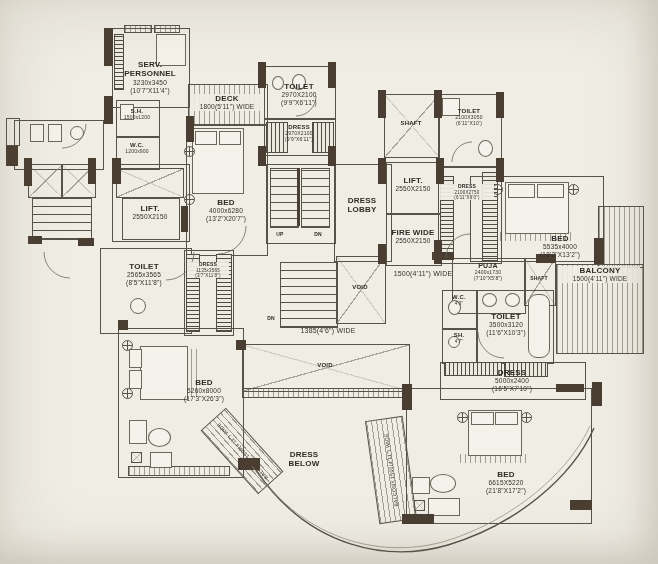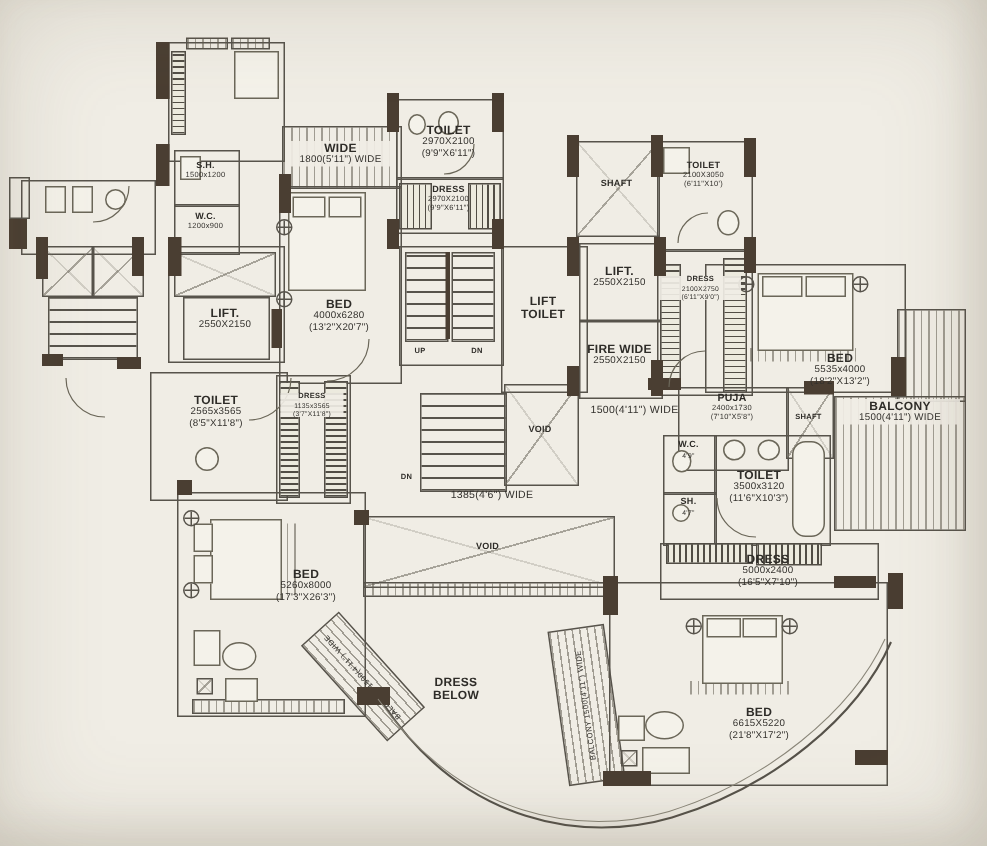--- a/index.html
+++ b/index.html
@@ -214,30 +214,35 @@
     <path d="M86 124 A24 24 0 0 1 62 148" fill="none" stroke="#6b6759" stroke-width=".8"></path>
     <path d="M246 226 A28 28 0 0 1 218 254" fill="none" stroke="#6b6759" stroke-width=".8"></path>
     <path d="M166 280 A28 28 0 0 0 194 252" fill="none" stroke="#6b6759" stroke-width=".8"></path>
     <path d="M452 162 A20 20 0 0 1 472 142" fill="none" stroke="#6b6759" stroke-width=".8"></path>
     <path d="M478 332 A26 26 0 0 0 504 358" fill="none" stroke="#6b6759" stroke-width=".8"></path>
     <path d="M316 96 A20 20 0 0 1 296 116" fill="none" stroke="#6b6759" stroke-width=".8"></path>
     <path d="M470 234 A24 24 0 0 0 446 258" fill="none" stroke="#6b6759" stroke-width=".8"></path>
     <path d="M44 252 A26 26 0 0 0 70 278" fill="none" stroke="#6b6759" stroke-width=".8"></path>
   </svg>
 
+  <div class="lbl" style="left:118px;top:60px;width:64px">
+    <div class="nm">SERV. PERSONNEL</div>
+    <div class="dim">3230x3450</div>
+    <div class="dim">(10'7"X11'4")</div>
+  </div>
   <div class="lbl sm" style="left:118px;top:108px;width:38px">
     <div class="nm">S.H.</div>
     <div class="dim">1500x1200</div>
   </div>
   <div class="lbl sm" style="left:118px;top:142px;width:38px">
     <div class="nm">W.C.</div>
     <div class="dim">1200x900</div>
   </div>
   <div class="lbl onpaper" style="left:192px;top:94px;width:70px">
-    <div class="nm">WIDE</div>
+    <div class="nm">DECK</div>
     <div class="dim">1800(5'11") WIDE</div>
   </div>
   <div class="lbl" style="left:266px;top:82px;width:66px">
     <div class="nm">TOILET</div>
     <div class="dim">2970X2100</div>
     <div class="dim">(9'9"X6'11")</div>
   </div>
   <div class="lbl sm" style="left:278px;top:124px;width:42px">
     <div class="nm">DRESS</div>
     <div class="dim">2970X2100</div>
@@ -256,21 +261,21 @@
     <div class="nm">TOILET</div>
     <div class="dim">2565x3565</div>
     <div class="dim">(8'5"X11'8")</div>
   </div>
   <div class="lbl xs onpaper" style="left:187px;top:262px;width:42px">
     <div class="nm">DRESS</div>
     <div class="dim">1135x3565</div>
     <div class="dim">(3'7"X11'8")</div>
   </div>
   <div class="lbl" style="left:338px;top:196px;width:48px">
-    <div class="nm">LIFT TOILET</div>
+    <div class="nm">DRESS LOBBY</div>
   </div>
   <div class="lbl sm" style="left:386px;top:120px;width:50px">
     <div class="nm">SHAFT</div>
   </div>
   <div class="lbl" style="left:388px;top:176px;width:50px">
     <div class="nm">LIFT.</div>
     <div class="dim">2550X2150</div>
   </div>
   <div class="lbl" style="left:388px;top:228px;width:50px">
     <div class="nm">FIRE WIDE</div>

